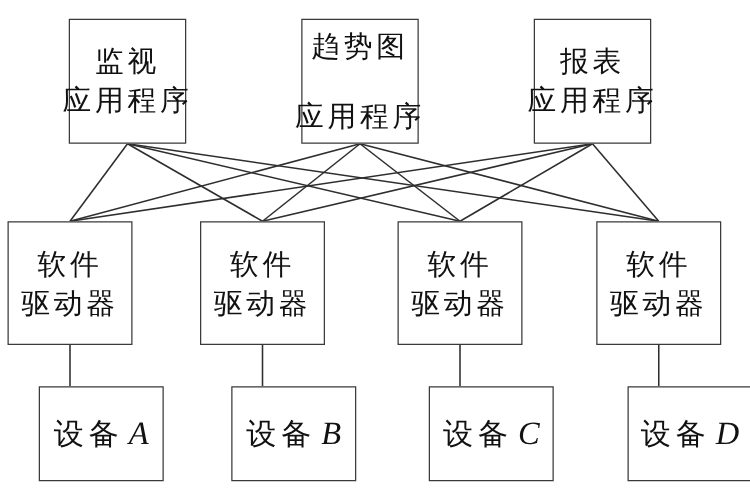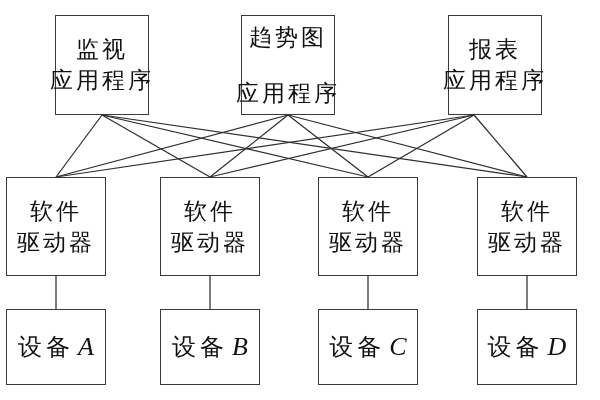--- a/index.html
+++ b/index.html
@@ -36,29 +36,29 @@
     display: block;
     font-size: 23px;
     line-height: 31px;
     letter-spacing: 3px;
     white-space: nowrap;
   }
   
   .app    { top: 15px;  height: 100px; width: 94px; }
   .app-1  { left: 55px; }
   .app-2  { left: 241px; gap: 25px; }
-  .app-3  { left: 448px; }
+  .app-3  { left: 427px; }
   
   .driver   { top: 177px; height: 99px; width: 100px; }
   .driver-1 { left: 6px; }
   .driver-2 { left: 160px; }
   .driver-3 { left: 318px; }
   .driver-4 { left: 477px; }
   
-  .device   { top: 309px; height: 76px; width: 100px; flex-direction: row; }
+  .device   { top: 309px; height: 76px; width: 100px; flex-direction: row; margin-left: 25px; }
   .device-1 { left: 6px; }
   .device-2 { left: 160px; }
   .device-3 { left: 318px; }
   .device-4 { left: 477px; }
   .device .prefix {
     font-size: 24px;
     letter-spacing: 4px;
     white-space: nowrap;
   }
   .device .letter {

